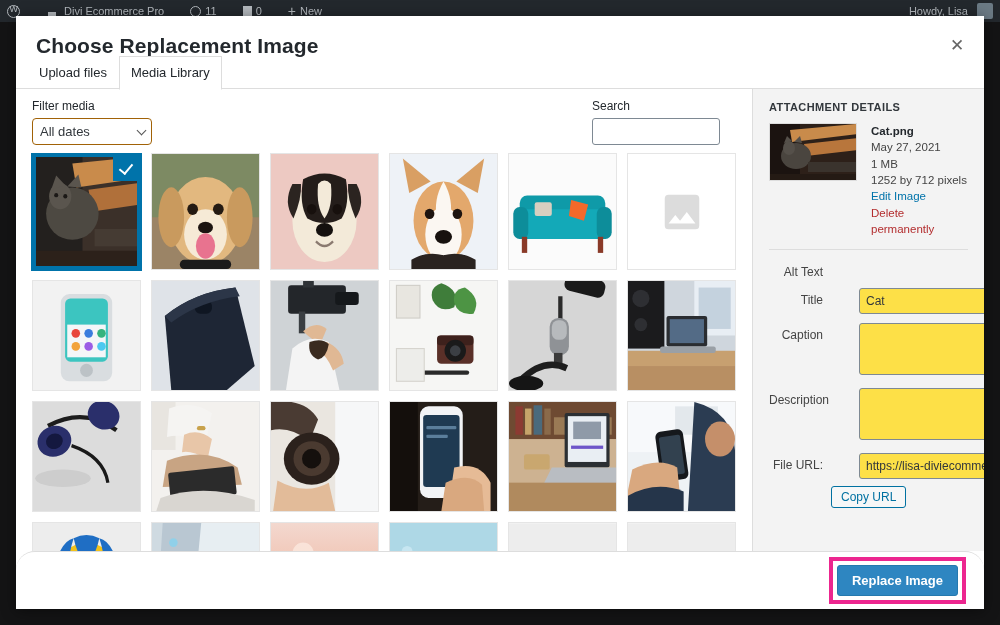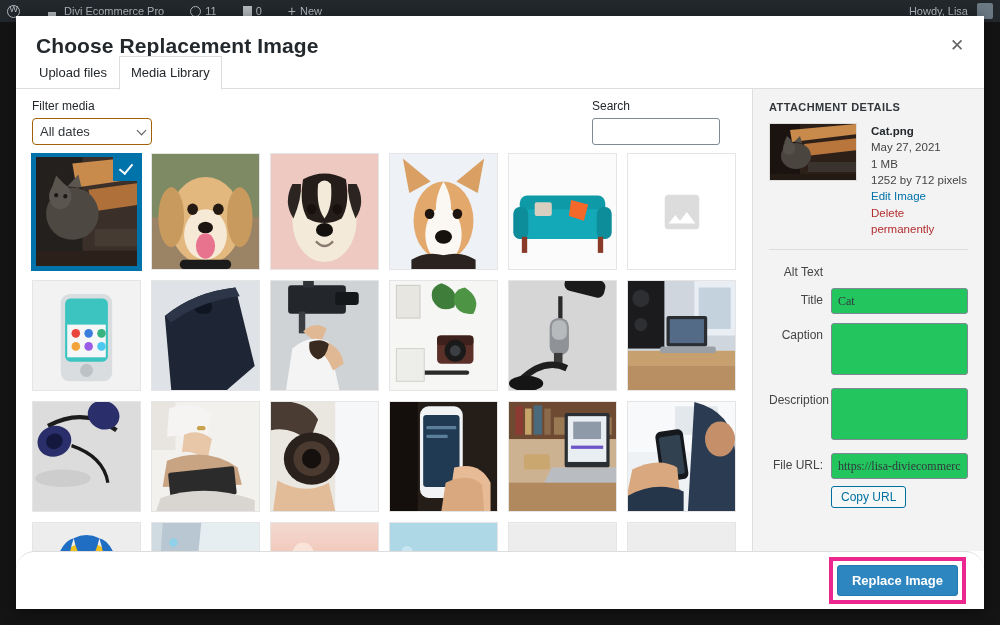--- a/index.html
+++ b/index.html
@@ -117,23 +117,23 @@
   .att-meta { font-size: 11.5px; color: #444; line-height: 1.42; min-width: 0; }
   .att-meta .fname { font-weight: bold; color: #23282d; }
   .link { color: #0073aa; cursor: pointer; display: block; }
   .link.danger { color: #b32d2e; }
   .side-sep { border-top: 1px solid #ddd; margin: 0 0 10px 0; }
 
   .field { display: flex; align-items: flex-start; margin-bottom: 9px; }
   .field > .flabel { width: 62px; flex: none; text-align: right; padding-right: 8px; font-size: 12px; color: #444; padding-top: 5px; }
   .field .fctl { flex: 1; min-width: 0; }
   .field input[type=text], .field textarea {
-    font-family: Liberation Serif, serif;
+    font-family: Liberation Sans, sans-serif;
     width: 100%; font-size: 12px; color: #32373c;
-    border: 1px solid #7e8993; border-radius: 3px; background: #22c55e; padding: 4px 6px;
+    border: 1px solid #7e8993; border-radius: 3px; background: #fde047; padding: 4px 6px; margin-left: 28px;
   }
   .field input[type=text] { height: 26px; }
   .field textarea { height: 52px; resize: none; }
   .helptext { font-size: 11.5px; color: #555; line-height: 1.38; margin-top: 5px; }
   .helptext a { color: #0073aa; text-decoration: underline; }
   .copy-btn {
     font-family: "Liberation Sans", sans-serif;
     margin-top: 7px; font-size: 12px; color: #0071a1; background: #f6f7f7;
     border: 1px solid #0071a1; border-radius: 3px; padding: 3px 9px; cursor: pointer;
   }

